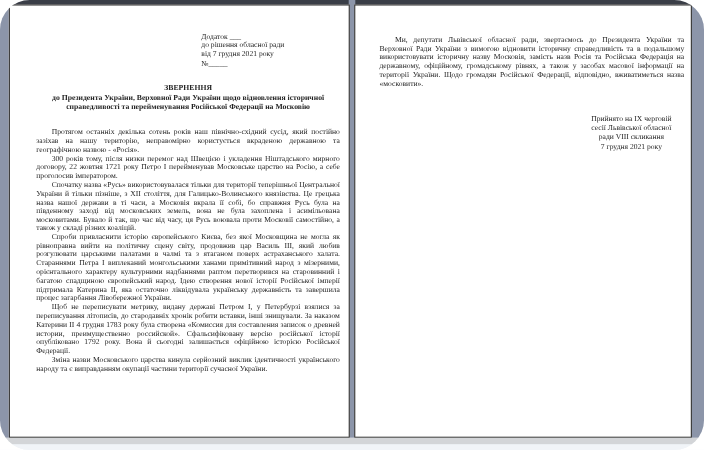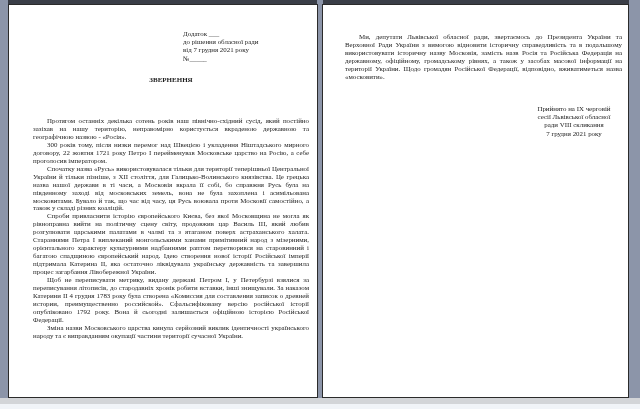--- a/index.html
+++ b/index.html
@@ -1,19 +1,19 @@
 <!DOCTYPE html>
 <html><head>
 <meta charset="utf-8">
 <style>
   * { margin:0; padding:0; box-sizing:border-box; }
   html,body { width:640px; height:409px; }
   .screen {
     position:relative; width:640px; height:409px; overflow:hidden;
-    background:#f1f4f8; font-family:"Liberation Serif", serif; color:#1d1d1d;
+    background:#f1f4f8; font-family:"Liberation Serif", serif; color:#1d1d1d;border-radius:27px;
   }
   .top-bar { position:absolute; left:0; top:0; width:640px; height:5px; background:#3a3e47; z-index:0; }
   .strip { position:absolute; top:0; height:398px; background:#8c95a9; z-index:1; }
   .strip-left { left:0; width:8px; }
   .strip-gap { left:317px; width:6px; }
   .strip-right { left:629px; width:11px; }
   .band-gray { position:absolute; left:0; top:398px; width:640px; height:6px; background:#d3d5d8; z-index:4; }
   .band-light { position:absolute; left:0; top:404px; width:640px; height:5px; background:#f1f4f8; z-index:4; }
   .page {
     position:absolute; top:4px; height:394px; background:#ffffff;
@@ -56,20 +56,21 @@
 
   <div class="page page-1">
     <div class="annex">
       <div>Додаток ___</div>
       <div>до рішення обласної ради</div>
       <div>від 7 грудня 2021 року</div>
       <div>№_____</div>
     </div>
     <div class="doc-title">
       <span class="t-line">ЗВЕРНЕННЯ</span>
+      <span class="t-line">до Президента України, Верховної Ради України щодо відновлення історичної справедливості та перейменування Російської Федерації на Московію</span>
     </div>
     <div class="body-text p1-body">
       <p>Протягом останніх декілька сотень років наш північно-східний сусід, який постійно зазіхав на нашу територію, неправомірно користується вкраденою державною та географічною назвою - «Росія».</p>
       <p>300 років тому, після низки перемог над Швецією і укладення Ніштадського мирного договору, 22 жовтня 1721 року Петро I перейменував Московське царство на Росію, а себе проголосив імператором.</p>
       <p>Спочатку назва «Русь» використовувалася тільки для території теперішньої Центральної України й тільки пізніше, з XII століття, для Галицько-Волинського князівства. Це грецька назва нашої держави в ті часи, а Московія вкрала її собі, бо справжня Русь була на південному заході від московських земель, вона не була захоплена і асимільована московитами. Бувало й так, що час від часу, ця Русь воювала проти Московії самостійно, а також у складі різних коаліцій.</p>
       <p>Спроби привласнити історію європейського Києва, без якої Московщина не могла як рівноправна вийти на політичну сцену світу, продовжив цар Василь III, який любив розгулювати царськими палатами в чалмі та з ятаганом поверх астраханського халата. Стараннями Петра I виплеканий монгольськими ханами примітивний народ з мізерними, орієнтального характеру культурними надбаннями раптом перетворився на старовинний і багатою спадщиною європейський народ. Ідею створення нової історії Російської імперії підтримала Катерина II, яка остаточно ліквідувала українську державність та завершила процес загарбання Лівобережної України.</p>
       <p>Щоб не переписувати метрику, видану державі Петром I, у Петербурзі взялися за переписування літописів, до стародавніх хронік робити вставки, інші знищували. За наказом Катерини II 4 грудня 1783 року була створена «Комиссия для составления записок о древней истории, преимущественно российской». Сфальсифіковану версію російської історії опубліковано 1792 року. Вона й сьогодні залишається офіційною історією Російської Федерації.</p>
       <p>Зміна назви Московського царства кинула серйозний виклик ідентичності українського народу та є виправданням окупації частини території сучасної України.</p>
     </div>
   </div>

